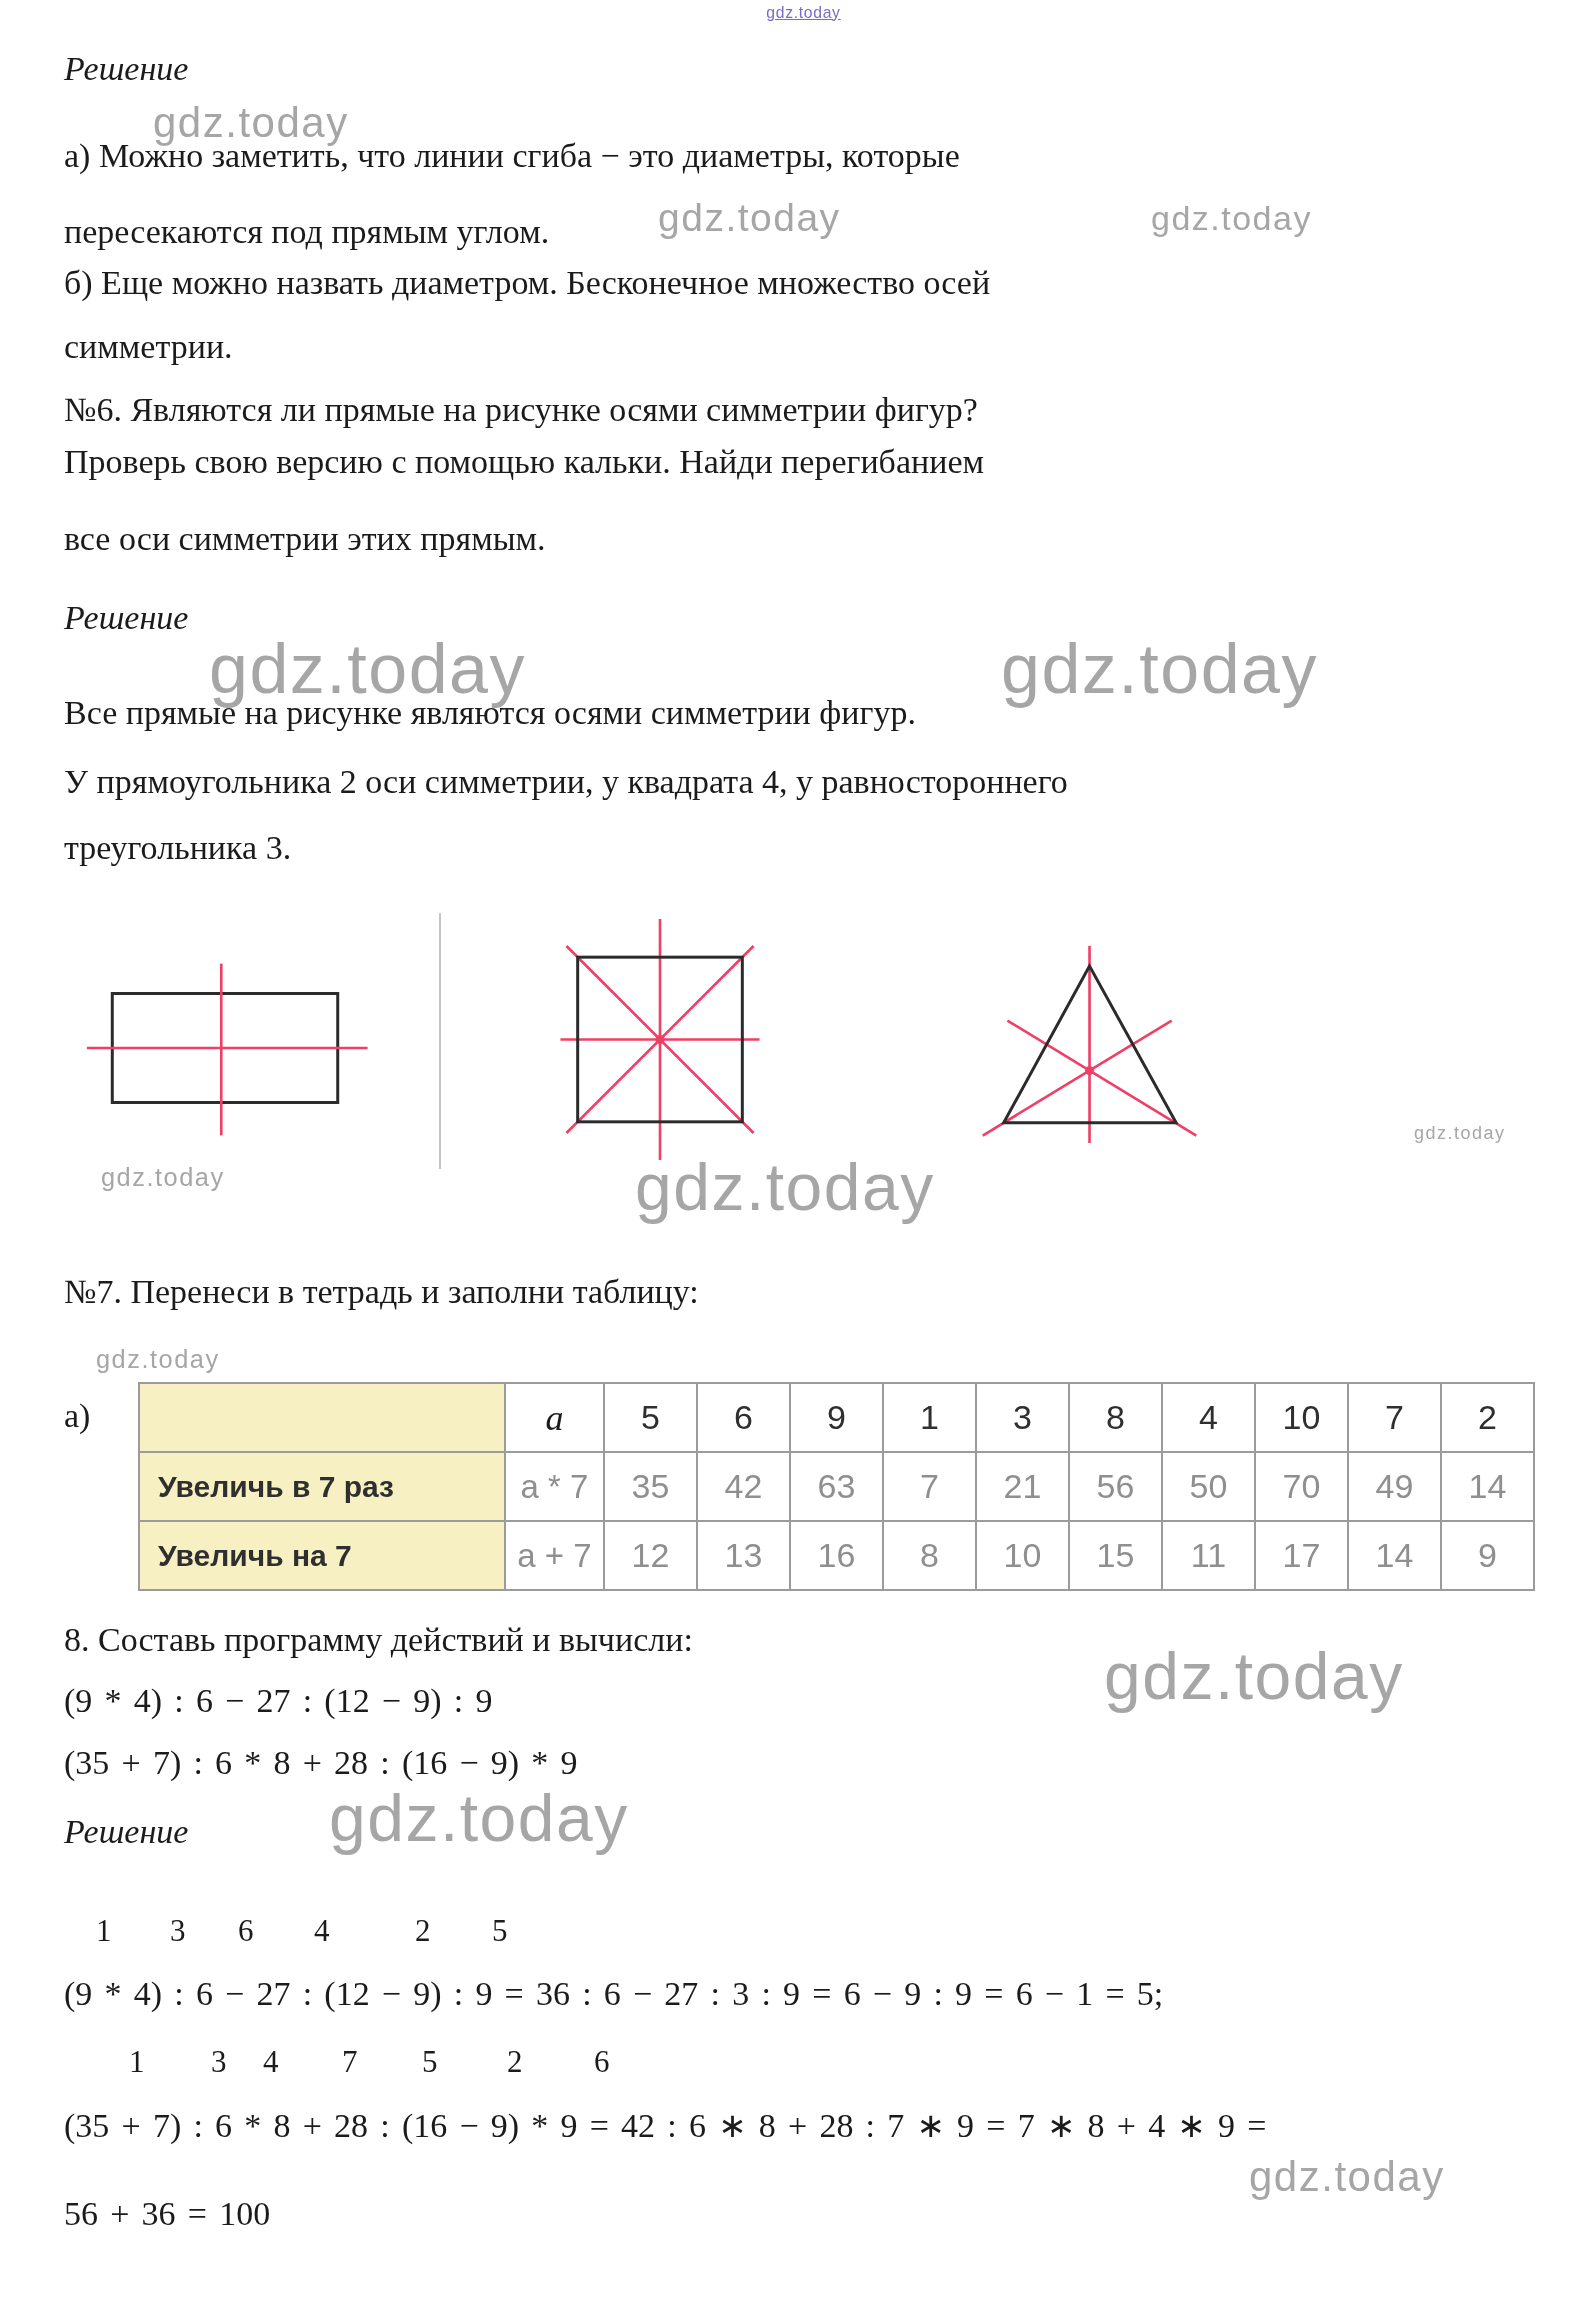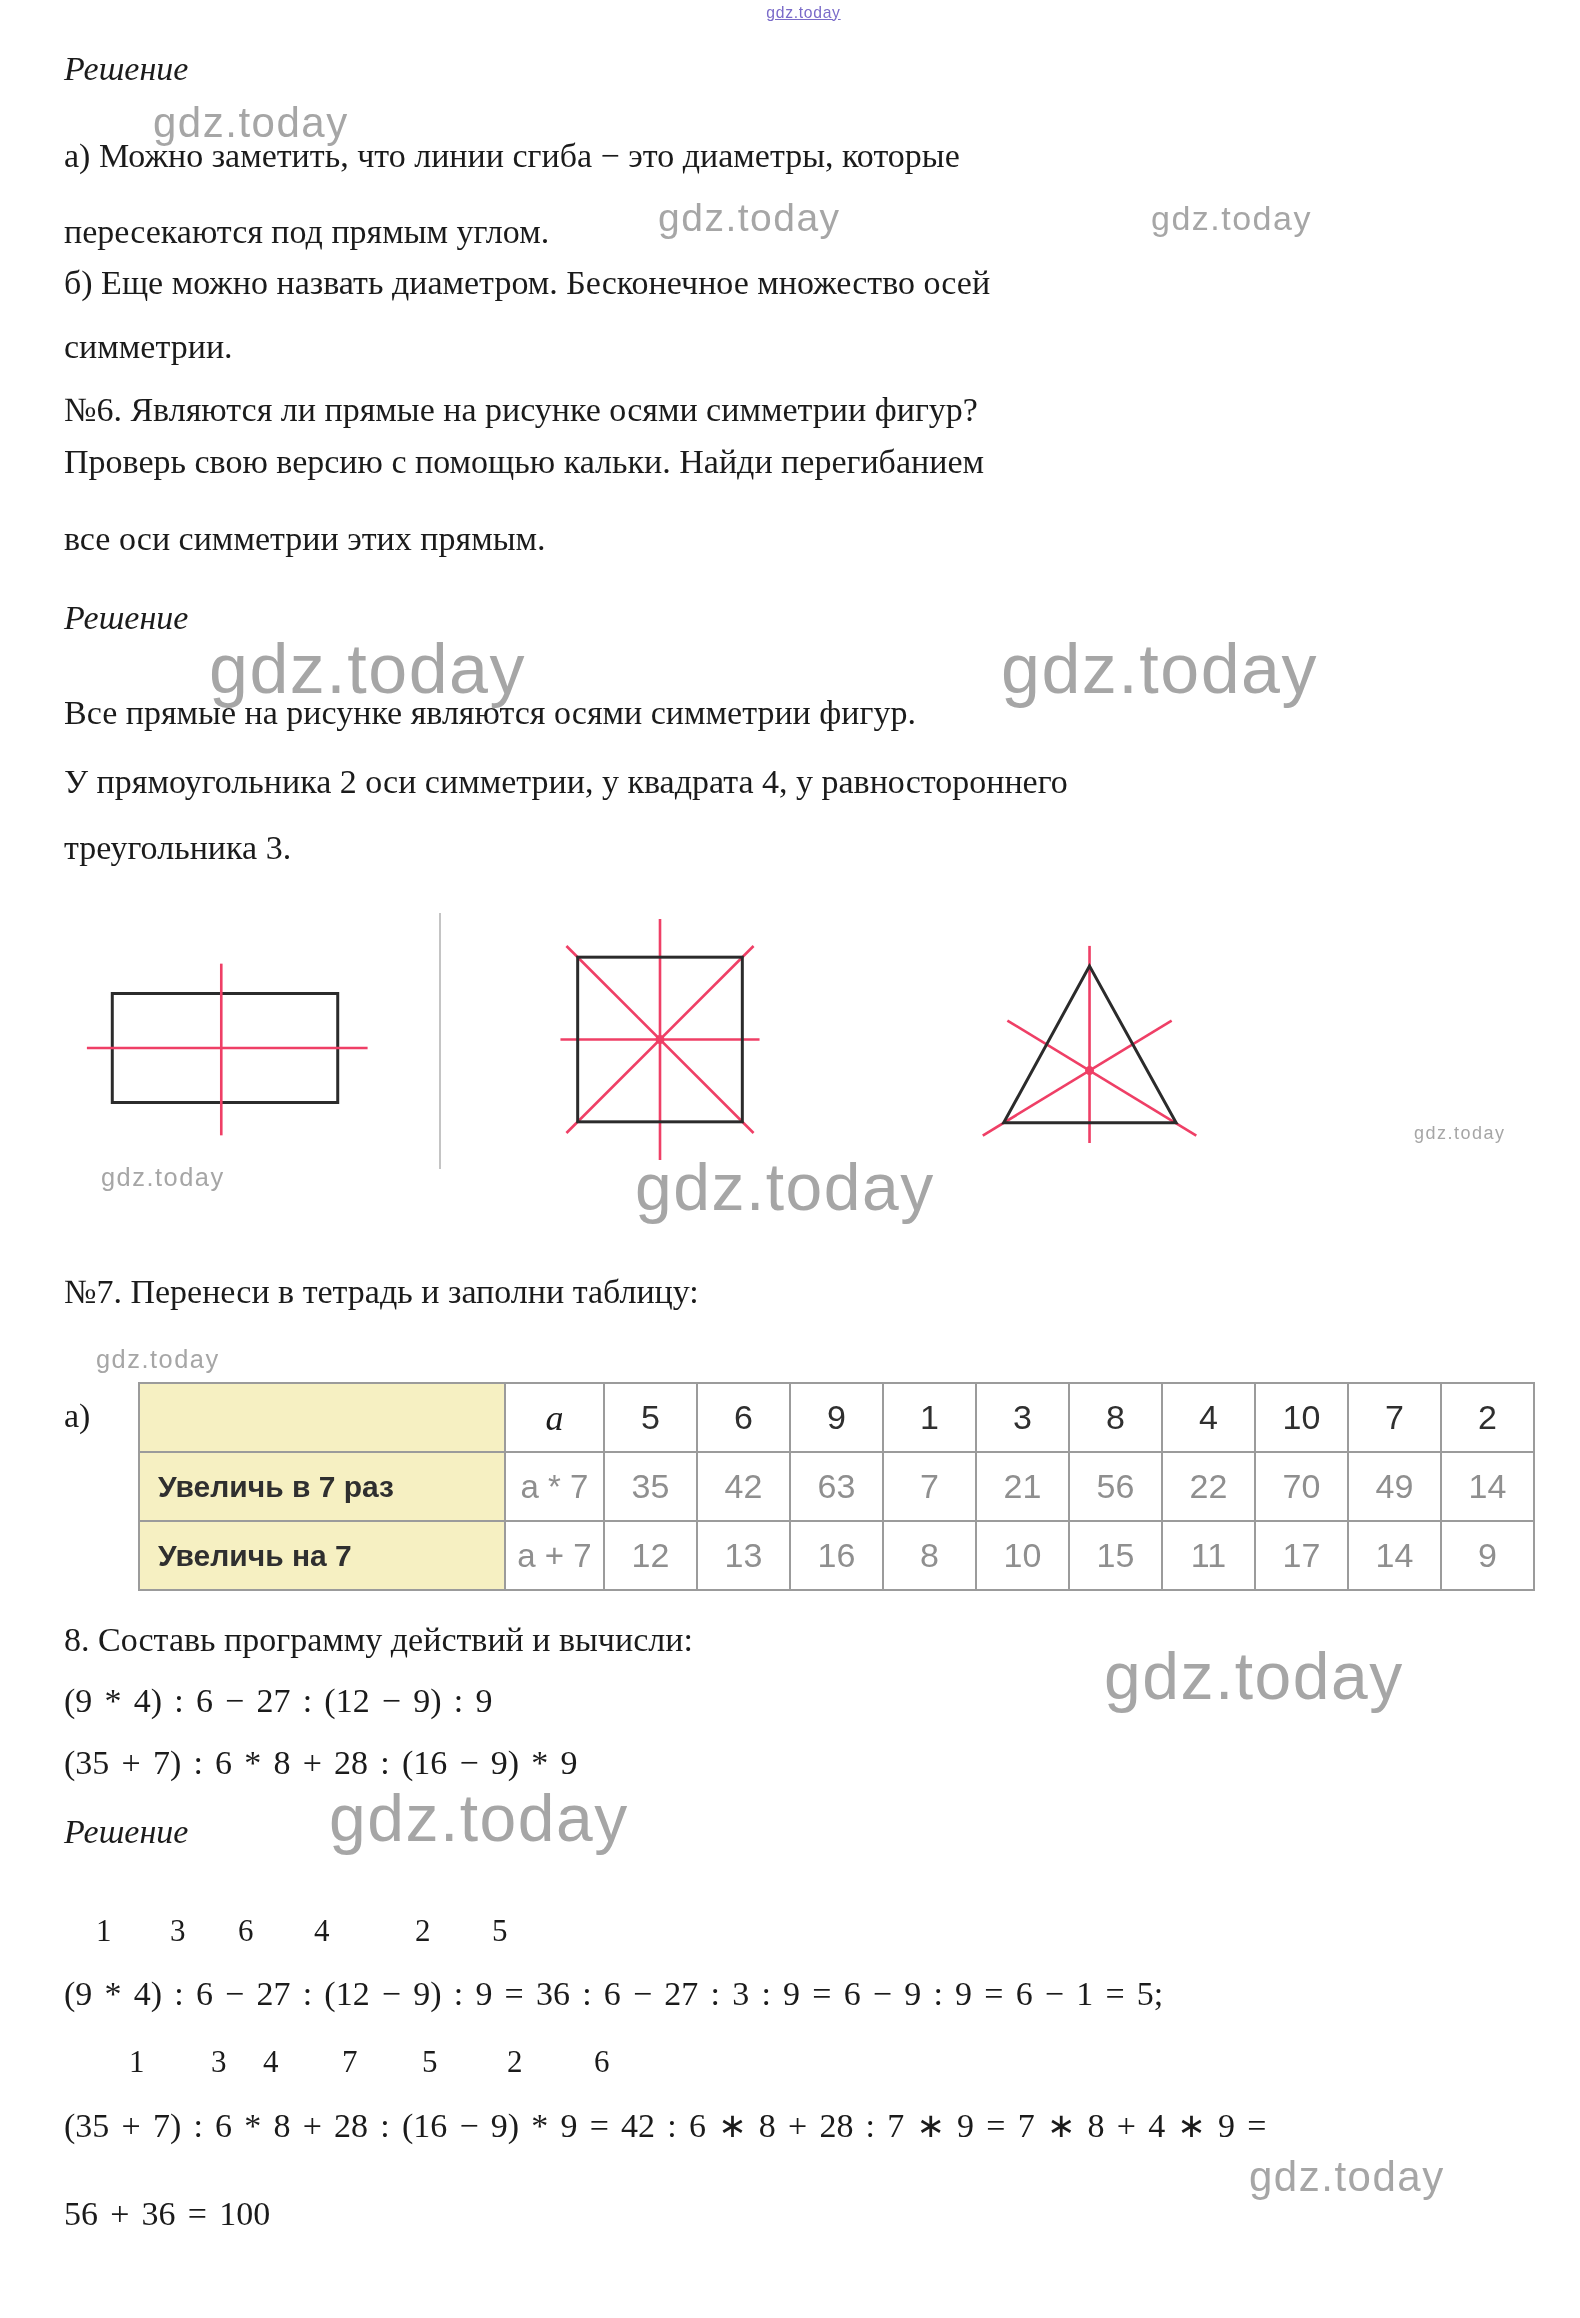--- a/index.html
+++ b/index.html
@@ -139,21 +139,21 @@
     </tr>
     <tr>
       <td class="lblcell">Увеличь в 7 раз</td>
       <td class="formcell">а * 7</td>
       <td class="anscell">35</td>
       <td class="anscell">42</td>
       <td class="anscell">63</td>
       <td class="anscell">7</td>
       <td class="anscell">21</td>
       <td class="anscell">56</td>
-      <td class="anscell">22</td>
+      <td class="anscell">50</td>
       <td class="anscell">70</td>
       <td class="anscell">49</td>
       <td class="anscell">14</td>
     </tr>
     <tr>
       <td class="lblcell">Увеличь на 7</td>
       <td class="formcell">а + 7</td>
       <td class="anscell">12</td>
       <td class="anscell">13</td>
       <td class="anscell">16</td>

